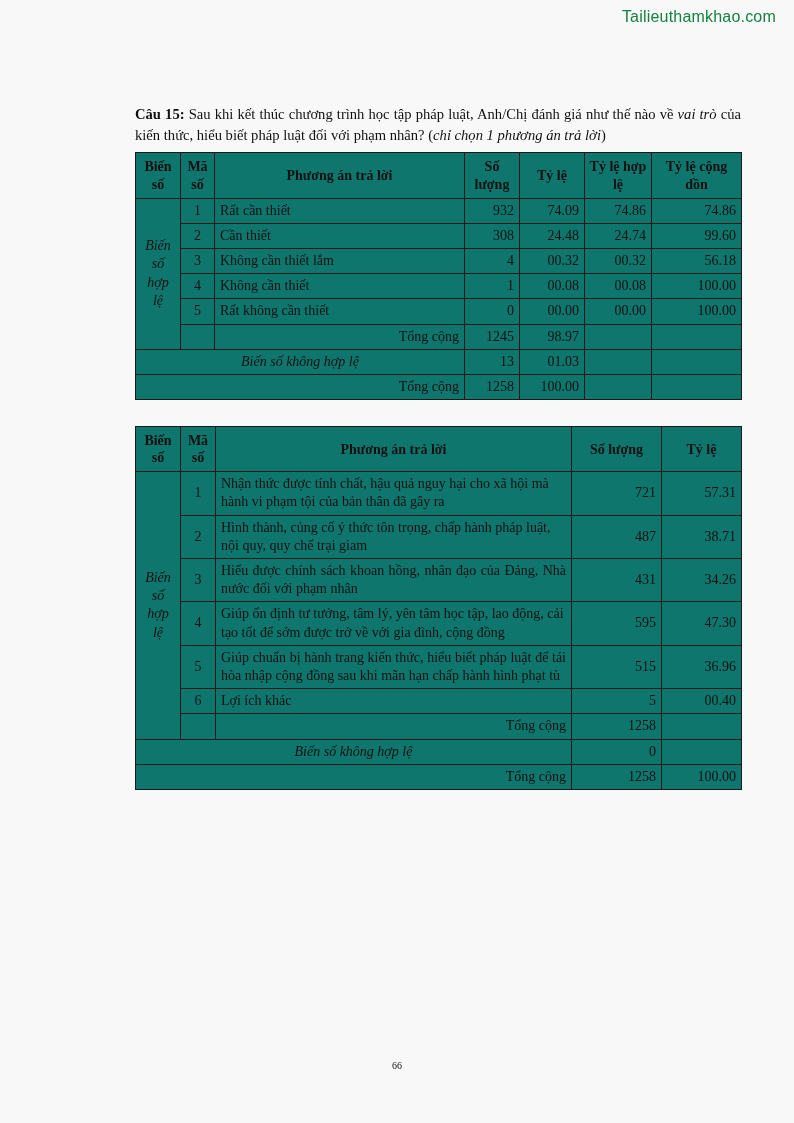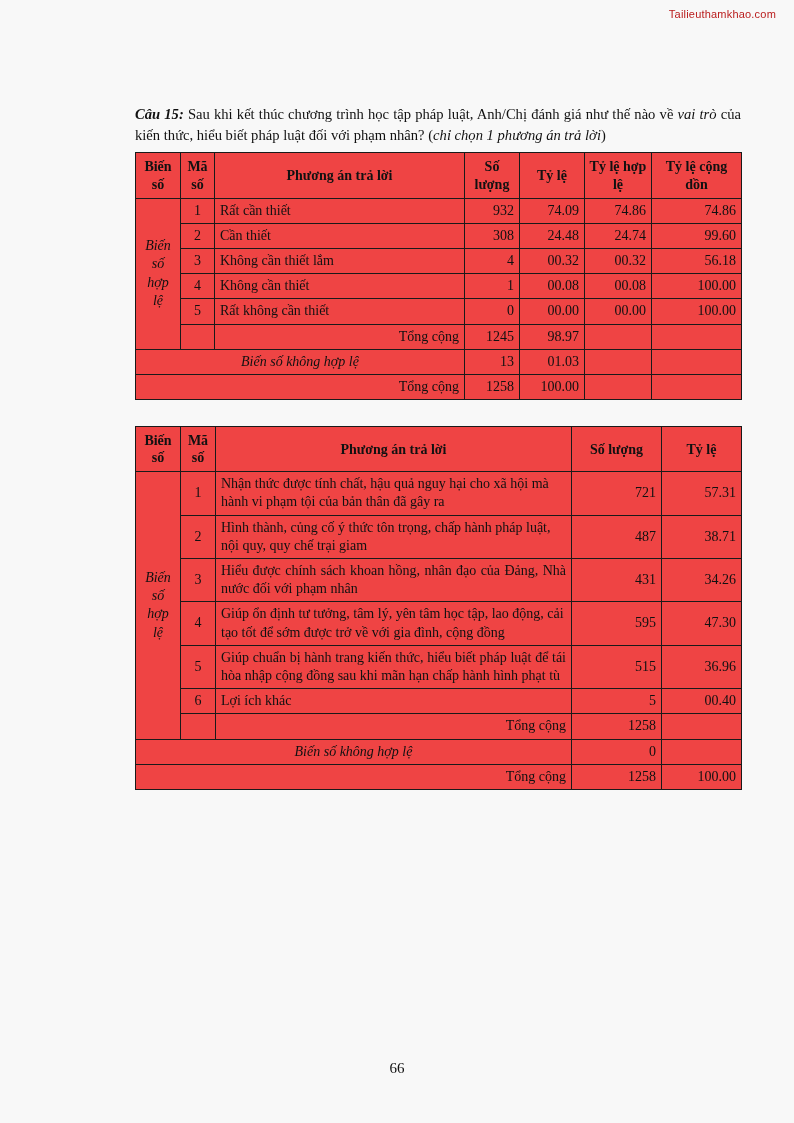--- a/index.html
+++ b/index.html
@@ -18,48 +18,47 @@
   .page {
     position: absolute;
     inset: 0;
     background: #f8f8f8;
   }
   .watermark {
     position: absolute;
     top: 8px;
     right: 18px;
     font-family: "Liberation Sans", sans-serif;
-    font-size: 11px;
-    color: #b91c1c;
+    font-size: 16px;
+    color: #15803d;
     letter-spacing: 0.2px;
     user-select: none;
   }
   .content {
     position: absolute;
     left: 135px;
     top: 104px;
     width: 606px;
   }
   .qheading {
     font-size: 14.6px;
     line-height: 1.42;
     text-align: justify;
     margin: 0 0 7px 0;
   }
   .qheading .qlabel {
     font-weight: bold;
-    font-style: italic;
   }
   .qheading .it { font-style: italic; }
 
   table.survey {
     border-collapse: collapse;
     width: 606px;
     table-layout: fixed;
-    background: #ef4444;
+    background: #0f766e;
   }
   table.survey td, table.survey th {
     border: 1px solid #1a1a1a;
     padding: 3px 5px;
     font-size: 14px;
     line-height: 1.3;
     vertical-align: middle;
     font-weight: normal;
   }
   table.survey th {
@@ -88,21 +87,21 @@
     font-style: italic;
     text-align: center;
   }
   .gap { height: 26px; }
   .pagenum {
     position: absolute;
     top: 1060px;
     left: 0;
     width: 794px;
     text-align: center;
-    font-size: 15px;
+    font-size: 10px;
   }
 </style>
 </head>
 <body>
 
 <div class="page">
 
   <div class="watermark">Tailieuthamkhao.com</div>
 
   <div class="content">

